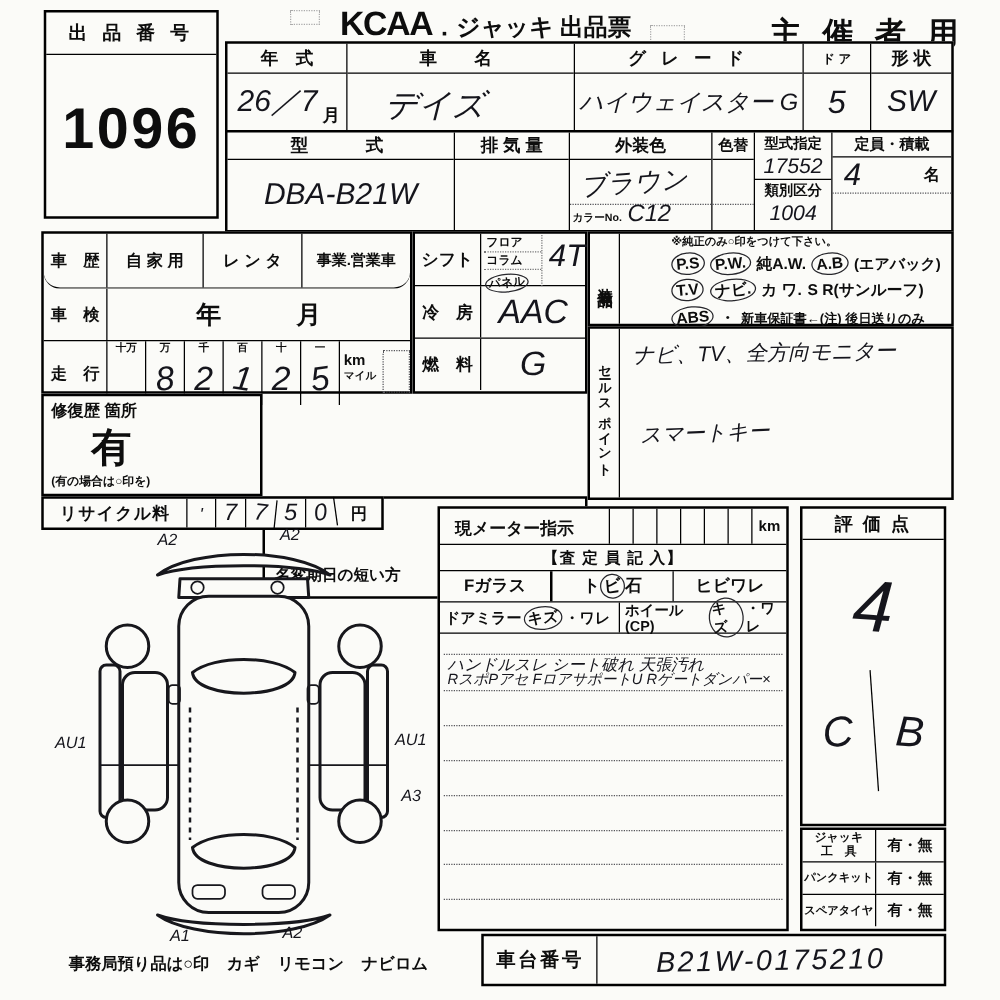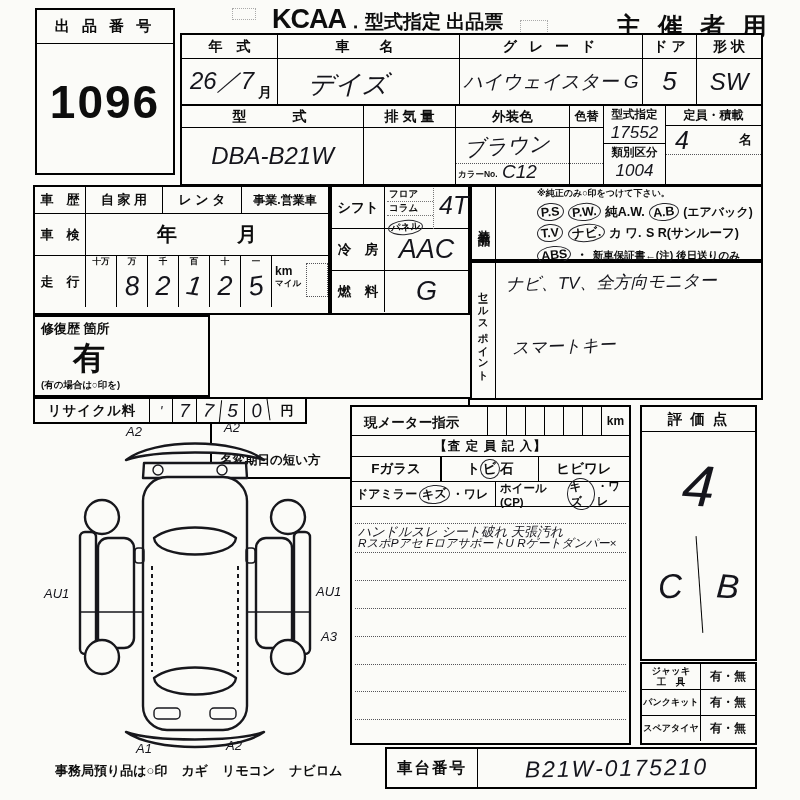--- a/index.html
+++ b/index.html
@@ -34,42 +34,42 @@
   <div class="abs artifact" style="left:232px;top:8px;width:22px;height:10px;"></div>
   <div class="abs artifact" style="left:520px;top:20px;width:26px;height:14px;"></div>
 
   <div class="abs bx" style="left:35px;top:8px;width:140px;height:167px;">
     <div class="ctr lbl brd-b" style="height:33px;font-size:15px;letter-spacing:4px;">出 品 番 号</div>
     <div class="ctr" style="height:116px;font-size:46px;font-weight:bold;letter-spacing:2px;">1096</div>
   </div>
 
   <div class="abs" style="left:272px;top:4px;display:flex;align-items:baseline;">
     <span class="lbl" style="font-size:27px;letter-spacing:-1px;">KCAA</span>
-    <span class="lbl" style="font-size:19px;">．型式指定 出品票</span>
+    <span class="lbl" style="font-size:19px;">．ジャッキ 出品票</span>
   </div>
   <div class="abs lbl" style="left:616px;top:10px;font-size:25px;letter-spacing:5px;">主 催 者 用</div>
 
   <div class="abs bx row" style="left:180px;top:33px;width:583px;height:73px;">
     <div class="cell brd-r" style="width:96px;">
       <div class="ctr lbl brd-b" style="height:23px;font-size:14px;">年　式</div>
       <div style="position:relative;height:45px;">
         <div class="hand" style="position:absolute;left:8px;top:6px;font-size:24px;">26／7</div>
         <div class="lbl" style="position:absolute;right:5px;bottom:2px;font-size:14px;">月</div>
       </div>
     </div>
     <div class="cell brd-r" style="width:182px;">
       <div class="ctr lbl brd-b" style="height:23px;font-size:14px;letter-spacing:8px;">車　名</div>
       <div class="hand" style="padding:8px 0 0 30px;font-size:26px;">デイズ</div>
     </div>
     <div class="cell brd-r" style="width:183px;">
       <div class="ctr lbl brd-b" style="height:23px;font-size:14px;letter-spacing:4px;">グ レ ー ド</div>
       <div class="hand ctr" style="height:45px;font-size:19px;">ハイウェイスター G</div>
     </div>
     <div class="cell brd-r" style="width:54px;">
-      <div class="ctr lbl brd-b" style="height:23px;font-size:14px;">ド ア</div>
+      <div class="ctr lbl brd-b" style="height:23px;font-size:10px;">ド ア</div>
       <div class="hand ctr" style="height:45px;font-size:26px;">5</div>
     </div>
     <div class="cell" style="flex:1;text-align:right;">
       <div class="ctr lbl brd-b" style="height:23px;font-size:14px;">形 状</div>
       <div class="hand ctr" style="height:45px;font-size:24px;">SW</div>
     </div>
   </div>
 
   <div class="abs bx row" style="left:180px;top:104px;width:583px;height:82px;">
     <div class="cell brd-r" style="width:182px;">
@@ -103,21 +103,21 @@
     <div class="cell" style="flex:1;">
       <div class="ctr lbl brd-b" style="height:19px;font-size:12px;">定員・積載</div>
       <div class="row" style="height:29px;align-items:center;justify-content:space-between;padding:0 9px;border-bottom:1.4px dotted #55555a;">
         <span class="hand" style="font-size:25px;">4</span>
         <span class="lbl" style="font-size:13px;">名</span>
       </div>
     </div>
   </div>
 
   <div class="abs bx" style="left:33px;top:185px;width:297px;height:130px;">
-    <div class="row brd-b" style="height:27px;">
+    <div class="row brd-b" style="height:44px;border-radius:13px;">
       <div class="ctr lbl brd-r" style="width:50px;font-size:13px;">車　歴</div>
       <div class="ctr lbl brd-r" style="width:76px;font-size:13px;">自 家 用</div>
       <div class="ctr lbl brd-r" style="width:78px;font-size:13px;">レ ン タ</div>
       <div class="ctr lbl" style="flex:1;font-size:12px;">事業.営業車</div>
     </div>
     <div class="row brd-b" style="height:42px;">
       <div class="ctr lbl brd-r" style="width:50px;font-size:13px;">車　検</div>
       <div class="ctr" style="flex:1;gap:60px;">
         <span class="lbl" style="font-size:20px;">年</span>
         <span class="lbl" style="font-size:20px;">月</span>

